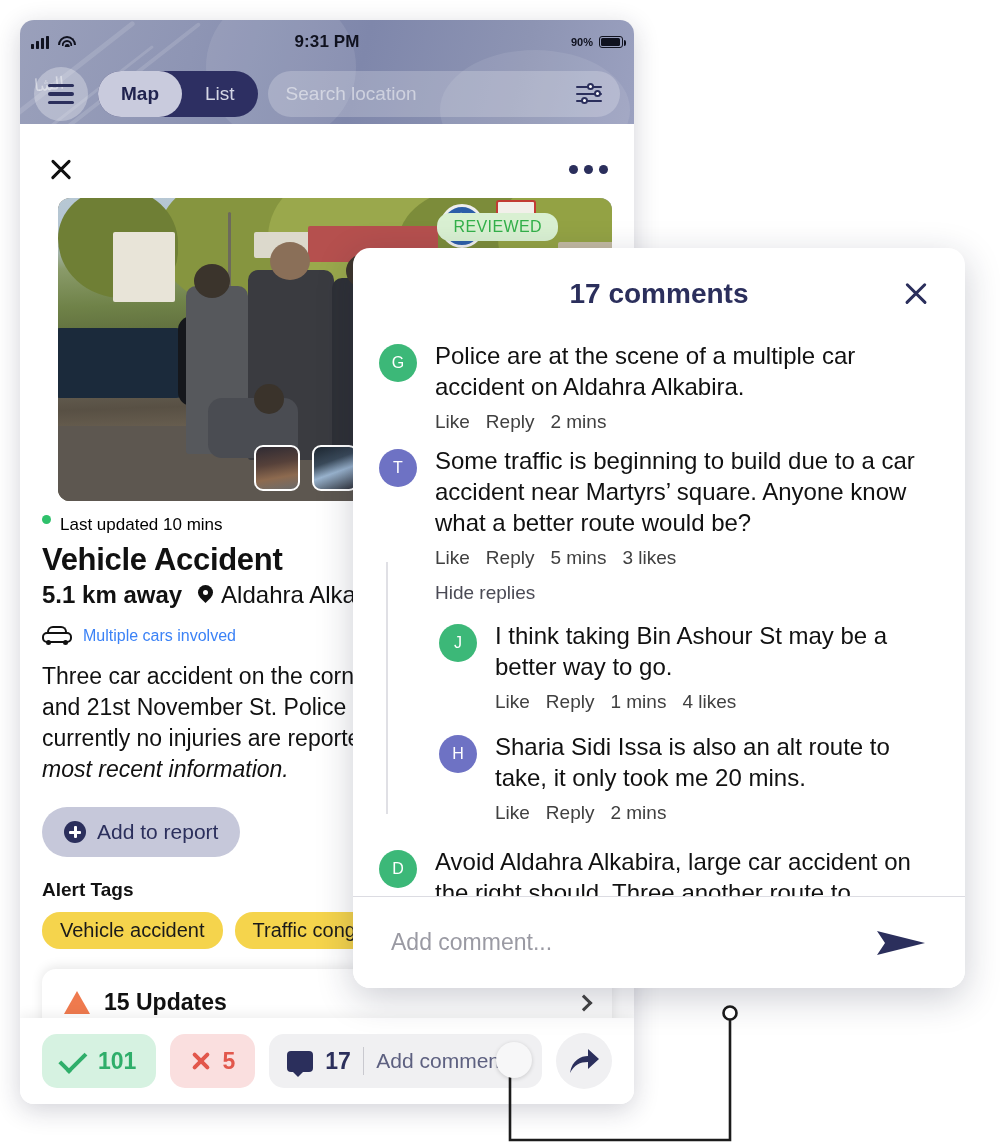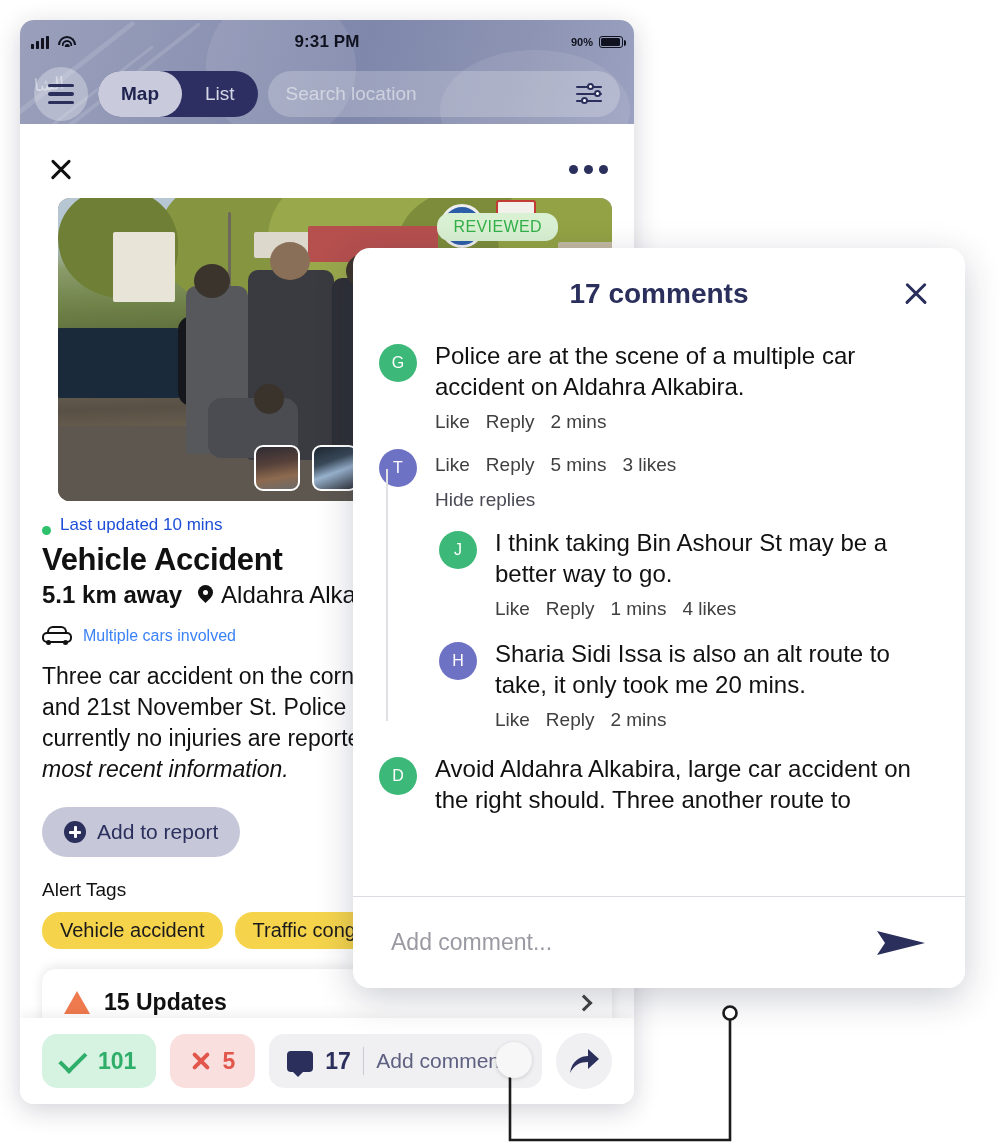--- a/index.html
+++ b/index.html
@@ -129,21 +129,21 @@
     background:#d9f0d2; color:#33b04a; font-size:16px; letter-spacing:.4px;
     padding:5px 16px; border-radius:13px; white-space:nowrap;
   }
   .thumbs { position:absolute; left:196px; bottom:10px; display:flex; gap:12px; z-index:4; }
   .thumb { width:46px; height:46px; border-radius:9px; border:2.5px solid #fff; overflow:hidden; }
   .thumb.t1 { background: linear-gradient(170deg,#2f2b33 0%,#56413a 40%,#8d6a4f 70%,#6b6b6b 100%); }
   .thumb.t2 { background: linear-gradient(160deg,#1d2630 0%,#3a4a5a 35%,#9ab4cf 58%,#2c2f36 100%); }
 
   
   .body { padding: 14px 22px 0 22px; }
-  .updated { display:flex; align-items:flex-end; gap:9px; color:#1d4ed8; font-size:17px; }
+  .updated { display:flex; align-items:flex-start; gap:9px; color:#000000; font-size:17px; }
   .gdot { width:9px; height:9px; border-radius:50%; background:#2ec16b; display:inline-block; }
   .title { font-size:31px; font-weight:700; color:#111; margin-top:7px; letter-spacing:-.3px; }
   .subrow { display:flex; align-items:center; gap:16px; margin-top:3px;
             font-size:24px; font-weight:700; color:#111; white-space:nowrap; }
   .pin { width:15px; height:21px; position:relative; flex:0 0 auto; }
   .pin::before{ content:""; position:absolute; left:0; top:0; width:15px; height:15px;
      border-radius:50% 50% 50% 0; background:#111; transform:rotate(-45deg); }
   .pin::after{ content:""; position:absolute; left:5px; top:5px; width:5px; height:5px;
      border-radius:50%; background:#fff; }
   .loc { font-weight:400; font-size:24px; }
@@ -158,21 +158,21 @@
   .carico .cw.l{left:4px} .carico .cw.r{right:4px}
   .desc { margin-top:16px; font-size:23px; line-height:31px; color:#111; }
   .desc em { font-style: italic; }
   .addrep { margin-top:22px; display:inline-flex; align-items:center; gap:11px;
             background:#c6c8da; color:#2b2f5c; border-radius:26px; padding:13px 22px;
             font-size:21px; cursor:pointer; }
   .plus { width:22px; height:22px; border-radius:50%; background:#2b2f5c; position:relative; flex:0 0 auto;}
   .plus::before,.plus::after{ content:""; position:absolute; background:#fff; border-radius:1px;}
   .plus::before{ left:5px; top:9.5px; width:12px; height:3px;}
   .plus::after{ left:9.5px; top:5px; width:3px; height:12px;}
-  .tags-h { margin-top:22px; font-size:19px; font-weight:400; color:#111; }
+  .tags-h { margin-top:22px; font-size:19px; font-weight:700; color:#111; }
   .tags { display:flex; gap:12px; margin-top:11px; }
   .tag { background:#f5d44c; color:#1a1a1a; font-size:20px; border-radius:18px;
          padding:7px 18px; white-space:nowrap; cursor:pointer; }
   .updates-card { margin-top:20px; background:#fff; border-radius:14px 14px 0 0;
                   box-shadow: 0 -2px 12px rgba(0,0,0,.10); padding:20px 22px;
                   display:flex; align-items:center; gap:14px; }
   .warn { width:26px; height:23px; position:relative; flex:0 0 auto; }
   .warn::before{ content:""; position:absolute; left:0; bottom:0;
     border-left:13px solid transparent; border-right:13px solid transparent;
     border-bottom:23px solid #ef7a4e; }
@@ -459,20 +459,21 @@
             <span class="act">Like</span>
             <span class="act">Reply</span>
             <span>2 mins</span>
           </div>
         </div>
       </div>
 
       <div class="cmt" style="margin-bottom:0;">
         <div class="av purple">T</div>
         <div class="cbody">
+          <div class="ctext">Some traffic is beginning to build due to a car accident near Martyrs’ square. Anyone know what a better route would be?</div>
           <div class="cmeta">
             <span class="act">Like</span>
             <span class="act">Reply</span>
             <span>5 mins</span>
             <span>3 likes</span>
           </div>
           <div class="hide-rep">Hide replies</div>
         </div>
       </div>
 

